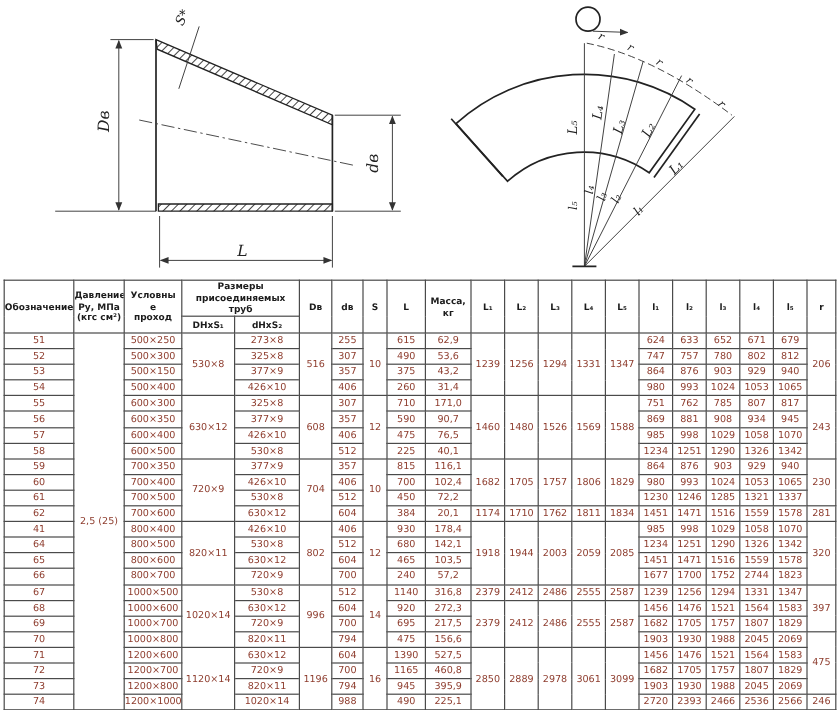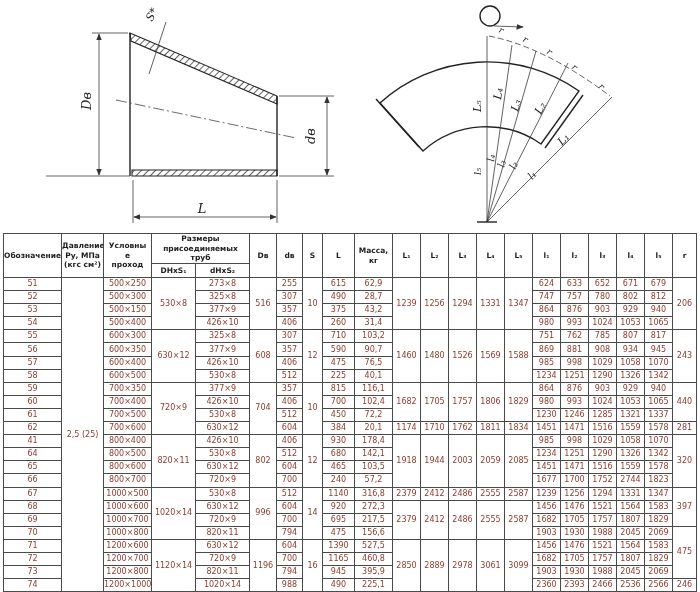--- a/index.html
+++ b/index.html
@@ -193,21 +193,21 @@
             <td>671</td>
             <td>679</td>
             <td rowspan="4">206</td>
           </tr>
           <tr>
             <td>52</td>
             <td>500×300</td>
             <td>325×8</td>
             <td>307</td>
             <td>490</td>
-            <td>28,7</td>
+            <td>53,6</td>
             <td>747</td>
             <td>757</td>
             <td>780</td>
             <td>802</td>
             <td>812</td>
           </tr>
           <tr>
             <td>53</td>
             <td>500×150</td>
             <td>377×9</td>
@@ -235,21 +235,21 @@
           </tr>
           <tr>
             <td>55</td>
             <td>600×300</td>
             <td rowspan="4">630×12</td>
             <td>325×8</td>
             <td rowspan="4">608</td>
             <td>307</td>
             <td rowspan="4">12</td>
             <td>710</td>
-            <td>103,2</td>
+            <td>171,0</td>
             <td rowspan="4">1460</td>
             <td rowspan="4">1480</td>
             <td rowspan="4">1526</td>
             <td rowspan="4">1569</td>
             <td rowspan="4">1588</td>
             <td>751</td>
             <td>762</td>
             <td>785</td>
             <td>807</td>
             <td>817</td>
@@ -307,21 +307,21 @@
             <td rowspan="3">1682</td>
             <td rowspan="3">1705</td>
             <td rowspan="3">1757</td>
             <td rowspan="3">1806</td>
             <td rowspan="3">1829</td>
             <td>864</td>
             <td>876</td>
             <td>903</td>
             <td>929</td>
             <td>940</td>
-            <td rowspan="3">440</td>
+            <td rowspan="3">230</td>
           </tr>
           <tr>
             <td>60</td>
             <td>700×400</td>
             <td>426×10</td>
             <td>406</td>
             <td>700</td>
             <td>102,4</td>
             <td>980</td>
             <td>993</td>
@@ -536,21 +536,21 @@
             <td>2045</td>
             <td>2069</td>
           </tr>
           <tr>
             <td>74</td>
             <td>1200×1000</td>
             <td>1020×14</td>
             <td>988</td>
             <td>490</td>
             <td>225,1</td>
-            <td>2360</td>
+            <td>2720</td>
             <td>2393</td>
             <td>2466</td>
             <td>2536</td>
             <td>2566</td>
             <td>246</td>
           </tr>
         </tbody>
     </table>
   </div>
 </div>

